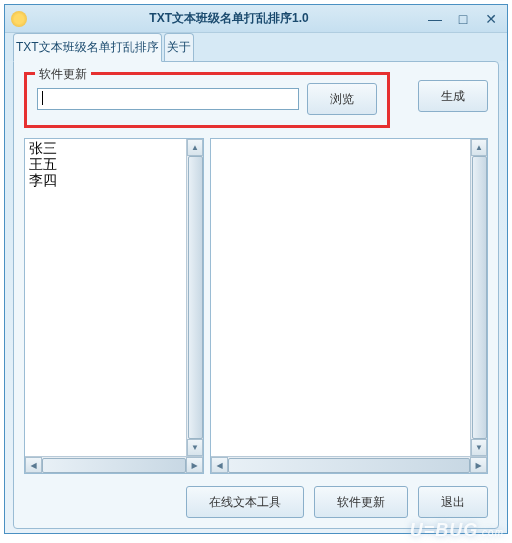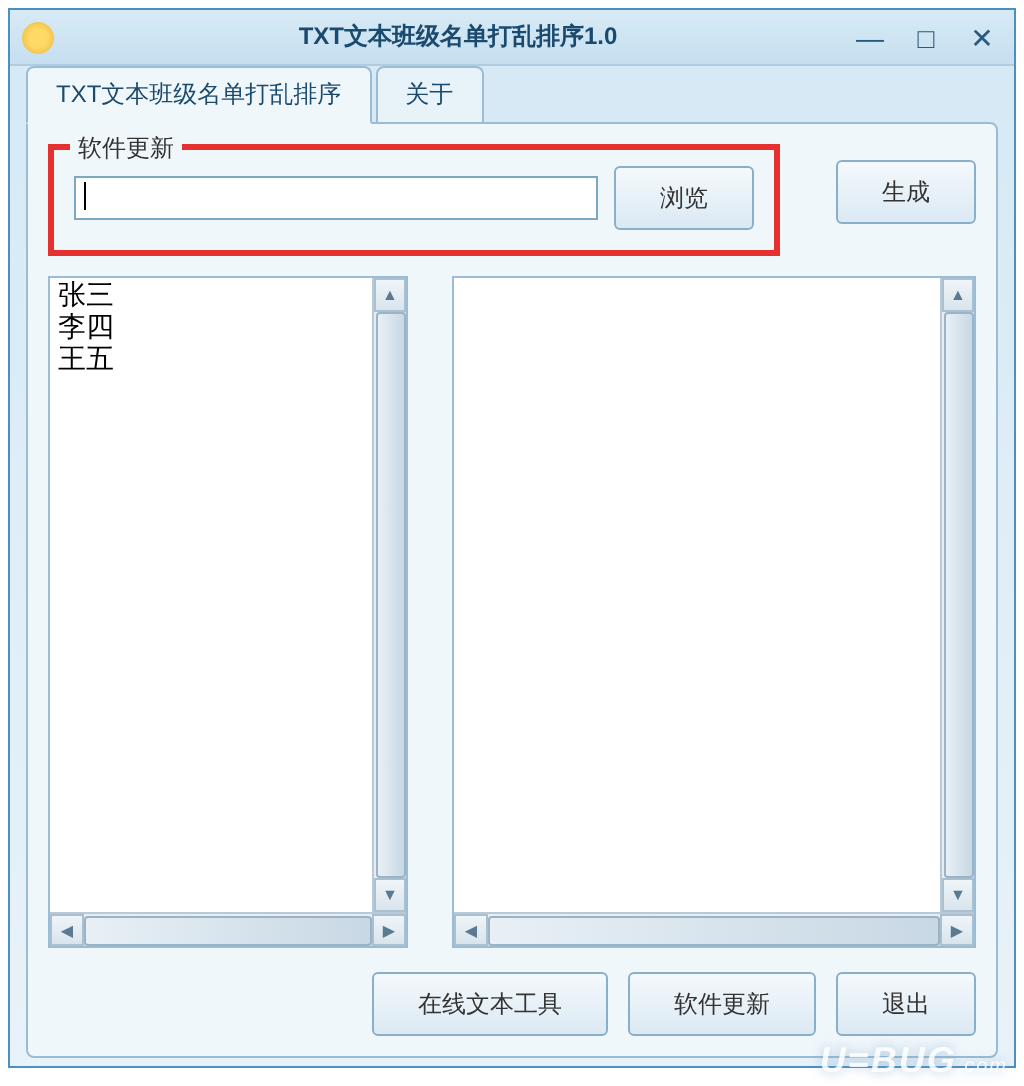--- a/index.html
+++ b/index.html
@@ -7,36 +7,36 @@
     
     .window { width: 504px; height: 530px; margin: 4px; border: 1px solid #4a90c2; background: linear-gradient(to bottom, #d6e9f5 0%, #e8f2f9 100%); }
     
     .titlebar { height: 28px; background: linear-gradient(to bottom, #d8eaf5 0%, #c5dff0 100%); display: flex; align-items: center; padding: 0 6px; border-bottom: 1px solid #b0cde0; }
     .titlebar-icon { width: 16px; height: 16px; background: radial-gradient(circle, #ffd966 40%, #e8b339 100%); border-radius: 50%; margin-right: 6px; }
     .titlebar-text { flex: 1; font-size: 12px; font-weight: bold; color: #1a4a6e; text-align: center; }
     .titlebar-controls { display: flex; gap: 8px; }
     .titlebar-btn { width: 20px; height: 16px; display: flex; align-items: center; justify-content: center; color: #2a5a7e; font-size: 14px; cursor: pointer; }
     
     .tabs { height: 28px; display: flex; align-items: flex-end; padding: 4px 8px 0 8px; background: #d6e9f5; }
-    .tab { padding: 5px 14px; font-size: 12px; color: #1a4a6e; border: 1px solid #9abcd4; border-bottom: none; border-radius: 4px 4px 0 0; background: #e8f2f9; margin-right: 2px; cursor: pointer; text-align: right; }
+    .tab { padding: 5px 2px; font-size: 12px; color: #1a4a6e; border: 1px solid #9abcd4; border-bottom: none; border-radius: 4px 4px 0 0; background: #e8f2f9; margin-right: 2px; cursor: pointer; text-align: right; }
     .tab.active { background: #f0f7fb; border-bottom: 1px solid #f0f7fb; margin-bottom: -1px; }
     
     .tab-content { margin: 0 8px 8px 8px; padding: 10px; background: #f0f7fb; border: 1px solid #9abcd4; border-radius: 0 4px 4px 4px; }
     
     .file-section { border: 3px solid #e63030; padding: 8px 10px 10px 10px; position: relative; display: flex; align-items: center; gap: 8px; }
     .file-label { position: absolute; top: -9px; left: 8px; background: #f0f7fb; padding: 0 4px; font-size: 12px; color: #333; }
     .text-input { flex: 1; height: 22px; border: 1px solid #7da8c4; background: #fff; padding: 2px 4px; font-size: 12px; }
     .cursor-line { display: inline-block; width: 1px; height: 14px; background: #000; }
     .btn { height: 32px; padding: 0 22px; border: 1px solid #8aafca; border-radius: 3px; background: linear-gradient(to bottom, #f4f9fc 0%, #dbe9f3 100%); font-size: 12px; color: #333; cursor: pointer; }
     .generate-btn-area { margin-left: 16px; padding-top: 8px; }
     
     .file-row { display: flex; align-items: flex-start; gap: 12px; margin-bottom: 10px; }
     .file-group-outer { flex: 1; }
     
-    .lists-row { display: flex; gap: 22px; }
+    .lists-row { display: flex; gap: 6px; }
     .list-wrap { border: 1px solid #9abcd4; background: #fff; position: relative; display: flex; }
     .list-wrap.left { width: 180px; height: 336px; }
     .list-wrap.right { flex: 1; height: 336px; }
     .list-body { flex: 1; padding: 2px 4px; font-size: 14px; line-height: 16px; overflow: hidden; font-family: SimSun, serif; }
     .list-item { white-space: nowrap; }
     
     .vscroll { width: 17px; background: linear-gradient(to right, #e8eef3 0%, #d5dfe8 100%); border-left: 1px solid #b8cad8; display: flex; flex-direction: column; }
     .scroll-arrow { height: 17px; background: linear-gradient(to bottom, #eff5f9 0%, #d8e4ec 100%); border: 1px solid #aac0d0; display: flex; align-items: center; justify-content: center; font-size: 8px; color: #5a7a92; cursor: pointer; }
     .scroll-track { flex: 1; }
     .scroll-thumb { width: 15px; margin: 0 auto; background: linear-gradient(to right, #e8f0f6 0%, #c8d8e4 100%); border: 1px solid #9ab4c6; border-radius: 2px; }
@@ -90,22 +90,22 @@
       <div class="generate-btn-area">
         <button class="btn">生成</button>
       </div>
     </div>
 
     <div class="lists-row">
       <div class="list-wrap left list-column">
         <div class="list-inner-row">
           <div class="list-body">
             <div class="list-item">张三</div>
+            <div class="list-item">王五</div>
             <div class="list-item">李四</div>
-            <div class="list-item">王五</div>
           </div>
           <div class="vscroll">
             <div class="scroll-arrow">▲</div>
             <div class="scroll-track">
                   <div class="scroll-thumb" style="height:100%"></div>
                 </div>
             <div class="scroll-arrow">▼</div>
           </div>
         </div>
         <div class="hscroll">

